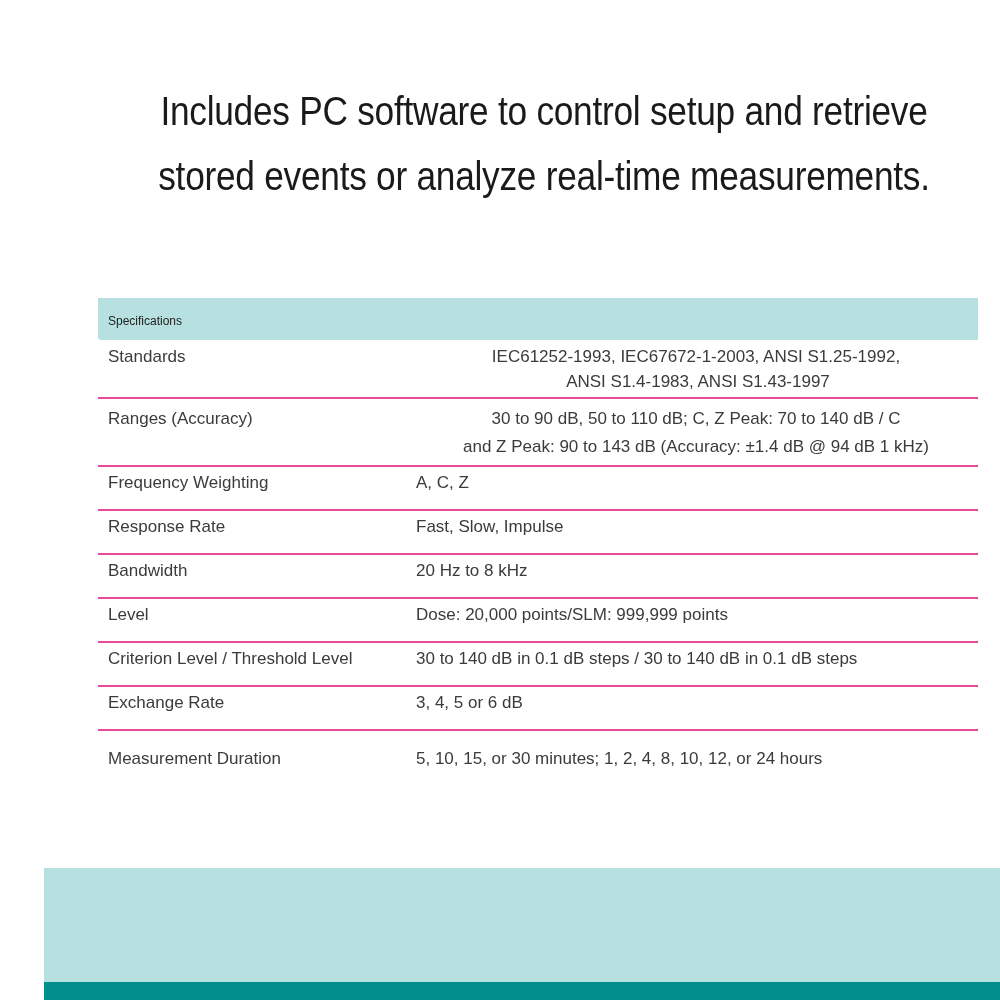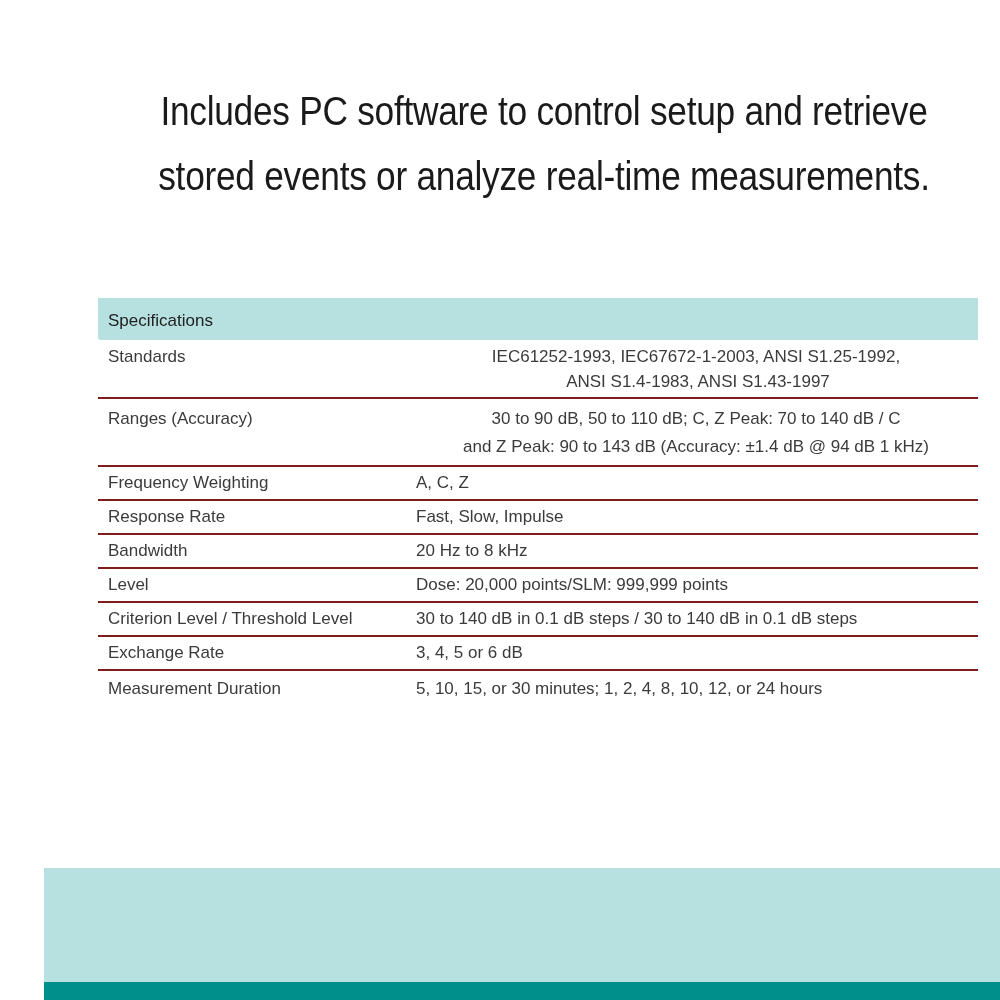--- a/index.html
+++ b/index.html
@@ -41,47 +41,47 @@
       top: 298px;
       width: 880px;
     }
     .specs-header {
       height: 42px;
       background: #b6e1e0;
       border-radius: 0 0 0 3px;
       display: flex;
       align-items: center;
       padding-left: 10px;
-      font-size: 17px;
+      font-size: 12px;
       color: #222;
       padding-top: 4px;
       box-sizing: border-box;
     }
     .spec-row {
       display: flex;
-      border-bottom: 2px solid #7f1d1d;
+      border-bottom: 2px solid #ec4899;
       font-size: 17px;
       color: #3b3b3b;
       box-sizing: border-box;
     }
     .spec-row:last-child { border-bottom: none; align-items: flex-end; }
     .spec-label {
       width: 300px;
       padding-left: 10px;
       flex: 0 0 auto;
       box-sizing: border-box;
     }
     .spec-value {
       flex: 1 1 auto;
       padding-left: 18px;
       box-sizing: border-box;
     }
     .spec-value.indent { padding-left: 16px; text-align: center; }
     .row-2line { height: 59px; padding-top: 4px; line-height: 25px; }
-    .row-1line { height: 34px; line-height: 32px; }
+    .row-1line { height: 44px; line-height: 32px; }
     .row-2line.first { height: 59px; }
     .row-2line.second { height: 68px; padding-top: 6px; line-height: 28px; }
     .val-line { display: block; white-space: nowrap; }
     .val-line.shift { padding-left: 4px; }
 
     .bottom-band {
       position: absolute;
       left: 0;
       top: 868px;
       width: 1000px;

